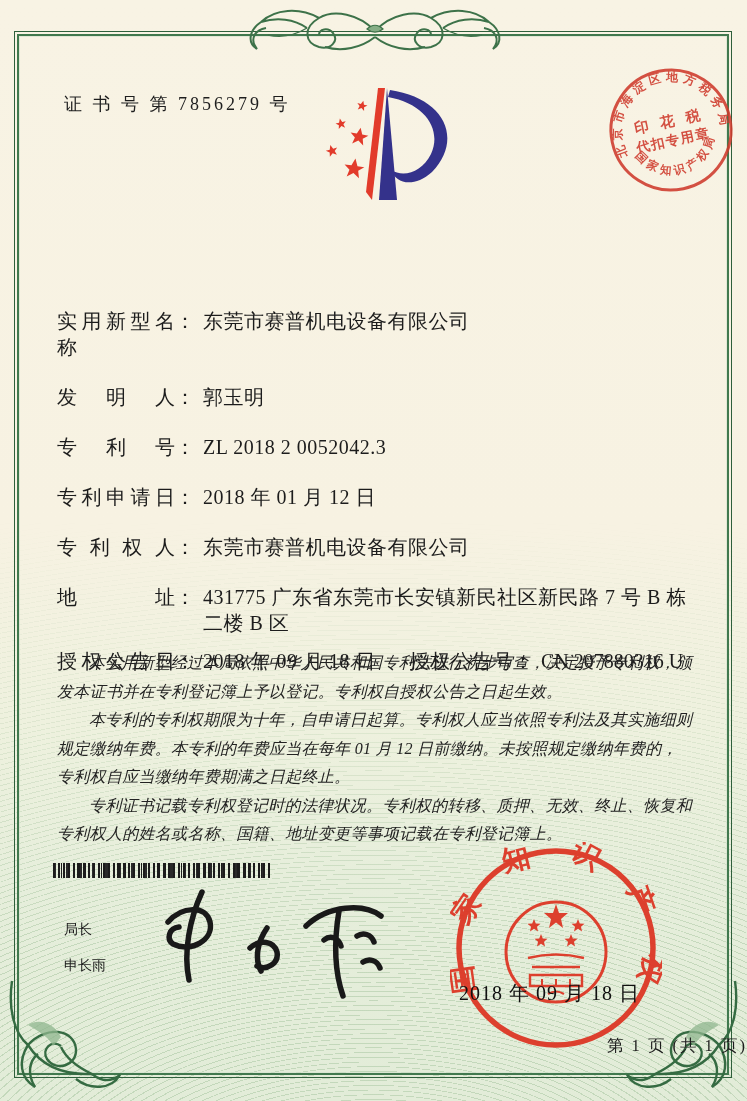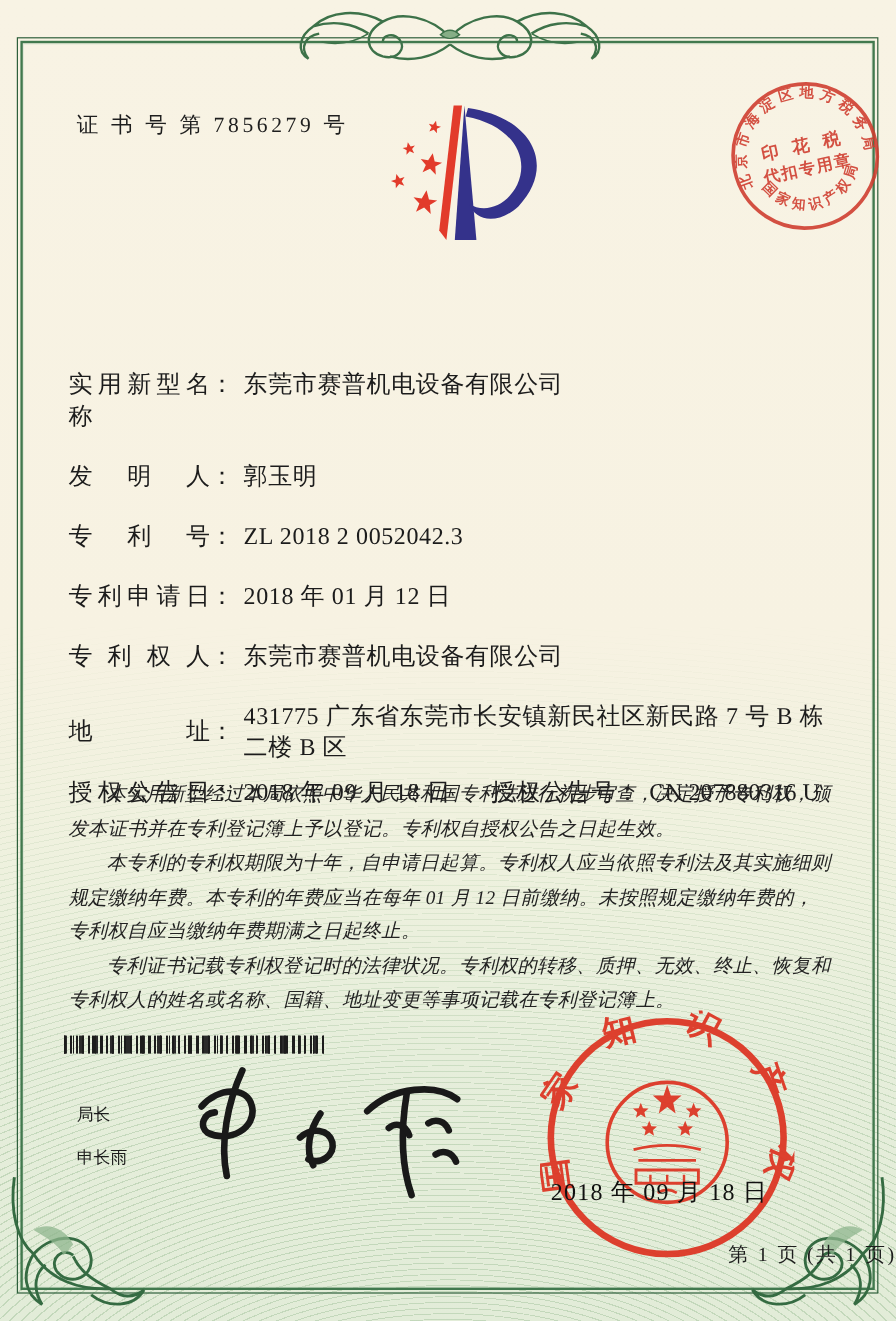--- a/index.html
+++ b/index.html
@@ -32,21 +32,21 @@
     color:#1e1e1e;
   }
   .logo{position:absolute; left:292px; top:80px; width:170px; height:128px;}
   .title{
     position:absolute; left:0; right:0; top:202px; text-align:center;
     font-size:44px; font-weight:bold; letter-spacing:10px; color:#111;
   }
   .tax-stamp{position:absolute; left:596px; top:42px; width:150px; height:176px; opacity:.88;}
   .fields{position:absolute; left:57px; top:308px; width:648px; font-size:20px; color:#1c1c1c;}
   .field-row{display:flex; align-items:flex-start; line-height:26px; margin-bottom:24px;}
-  .field-row.addr{margin-bottom:12px;align-items:center;}
+  .field-row.addr{margin-bottom:12px;}
   .field-label{display:inline-block; width:118px; text-align:justify; text-align-last:justify; flex:none;}
   .field-colon{flex:none; margin-right:8px;}
   .field-value{display:inline-block; width:470px; letter-spacing:.5px;}
   .grant-row{position:relative;}
   .grant-no{position:absolute; left:352px; top:0; white-space:nowrap; display:flex;justify-content:flex-end;}
   .grant-no .field-label{width:104px; margin-right:0;}
   .paragraphs{
     position:absolute; left:57px; top:649px; width:636px;
     font-size:16px; line-height:28.5px; font-style:italic; color:#222;
   }

